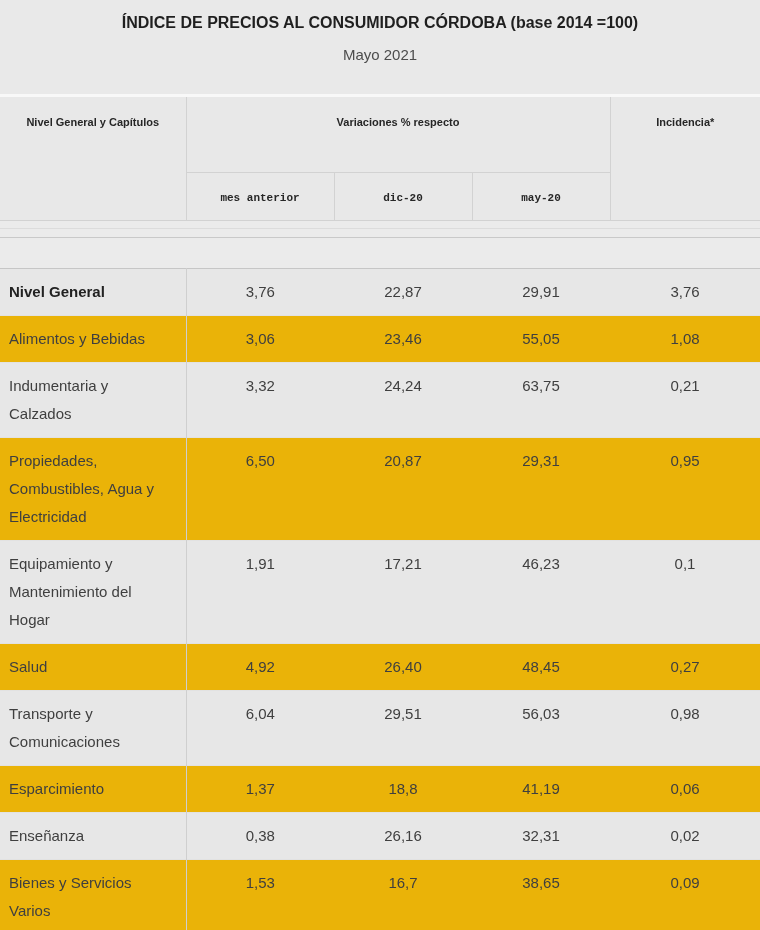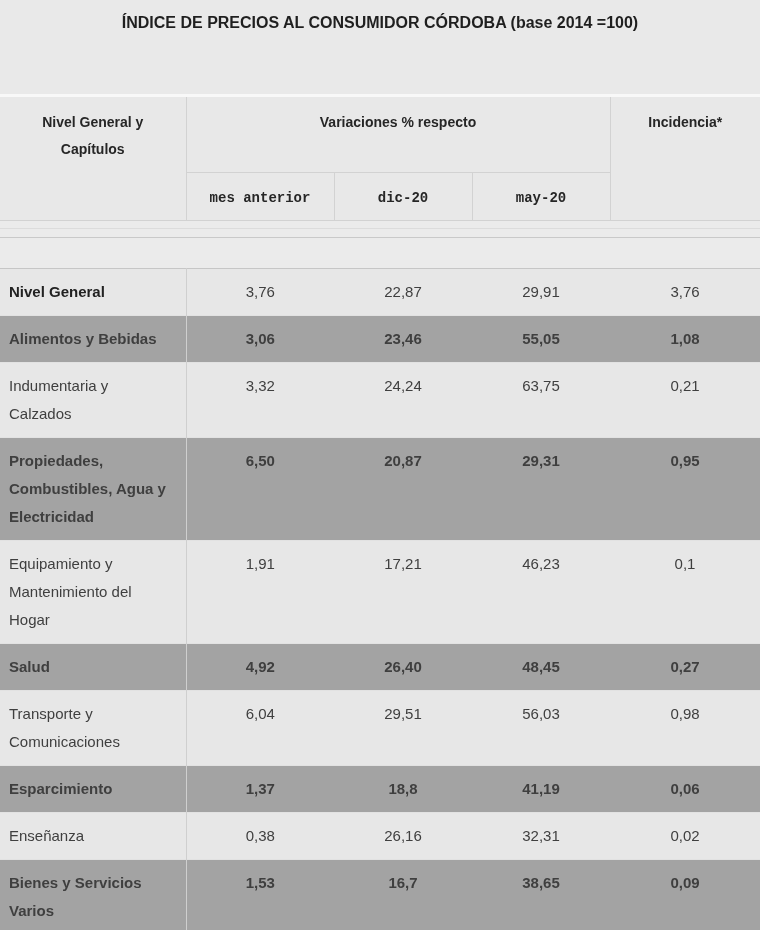--- a/index.html
+++ b/index.html
@@ -29,21 +29,21 @@
     font-size:15px;
     color:#4d4d4d;
   }
   table.ipc {
     width:760px;
     table-layout:fixed;
     border-collapse:collapse;
   }
   thead th {
     background:#e8e8e8;
-    font-size:14px;
+    font-size:11px;
     font-weight:bold;
     color:#262626;
     vertical-align:top;
     padding-top:12px;
     line-height:27px;
     border:1px solid #d2d2d2;
     border-top:none;
   }
   thead th:first-child { border-left:none; }
   thead th.last { border-right:none; }
@@ -65,30 +65,31 @@
   tbody.data tr:first-child td { border-top:1px solid #c6c6c6; }
   tbody.data tr:last-child td { border-bottom:1px solid #d9d9d9; }
   tbody.data td.cell-label {
     text-align:left;
     padding-left:9px;
     padding-right:16px;
     border-right:1px solid #cfcfcf;
   }
   tbody.data td.cell-num { text-align:center; }
   tr.row-gray td { background:#e7e7e7; }
-  tr.row-white td { background:#a3a3a3;font-weight:bold; }
+  tr.row-white td { background:#eab308; }
   tr.row-bold td.cell-label { font-weight:bold; color:#222222;margin-left:37px; }
 </style>
 </head>
 <body>
 
 <div class="page">
 
   <div class="titlebar">
     <div class="title">ÍNDICE DE PRECIOS AL CONSUMIDOR CÓRDOBA (base 2014 =100)</div>
+    <div class="subtitle">Mayo 2021</div>
   </div>
 
   <table class="ipc">
     <colgroup>
       <col style="width:186px">
       <col style="width:148px">
       <col style="width:138px">
       <col style="width:138px">
       <col style="width:150px">
     </colgroup>

